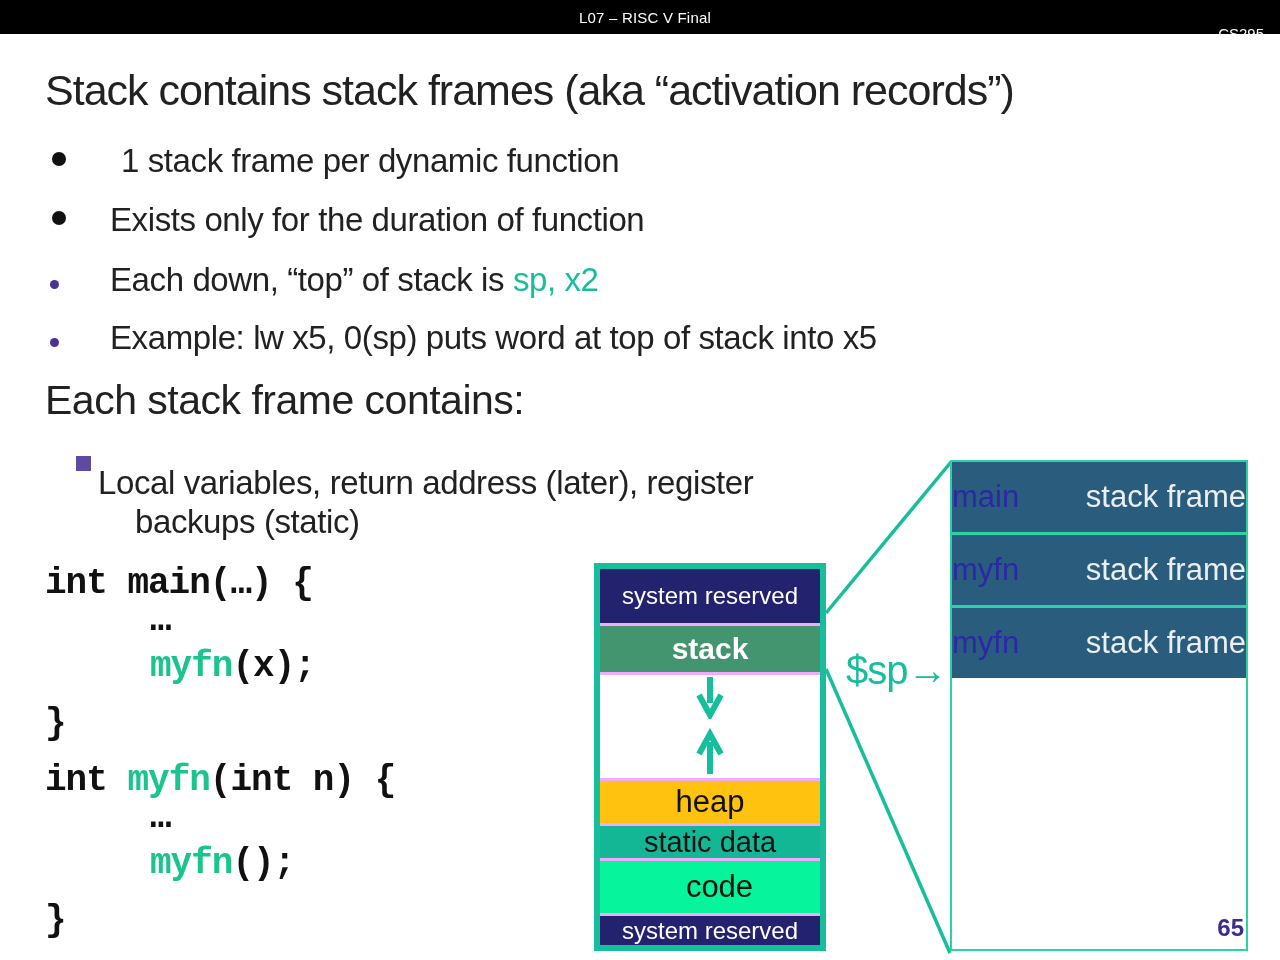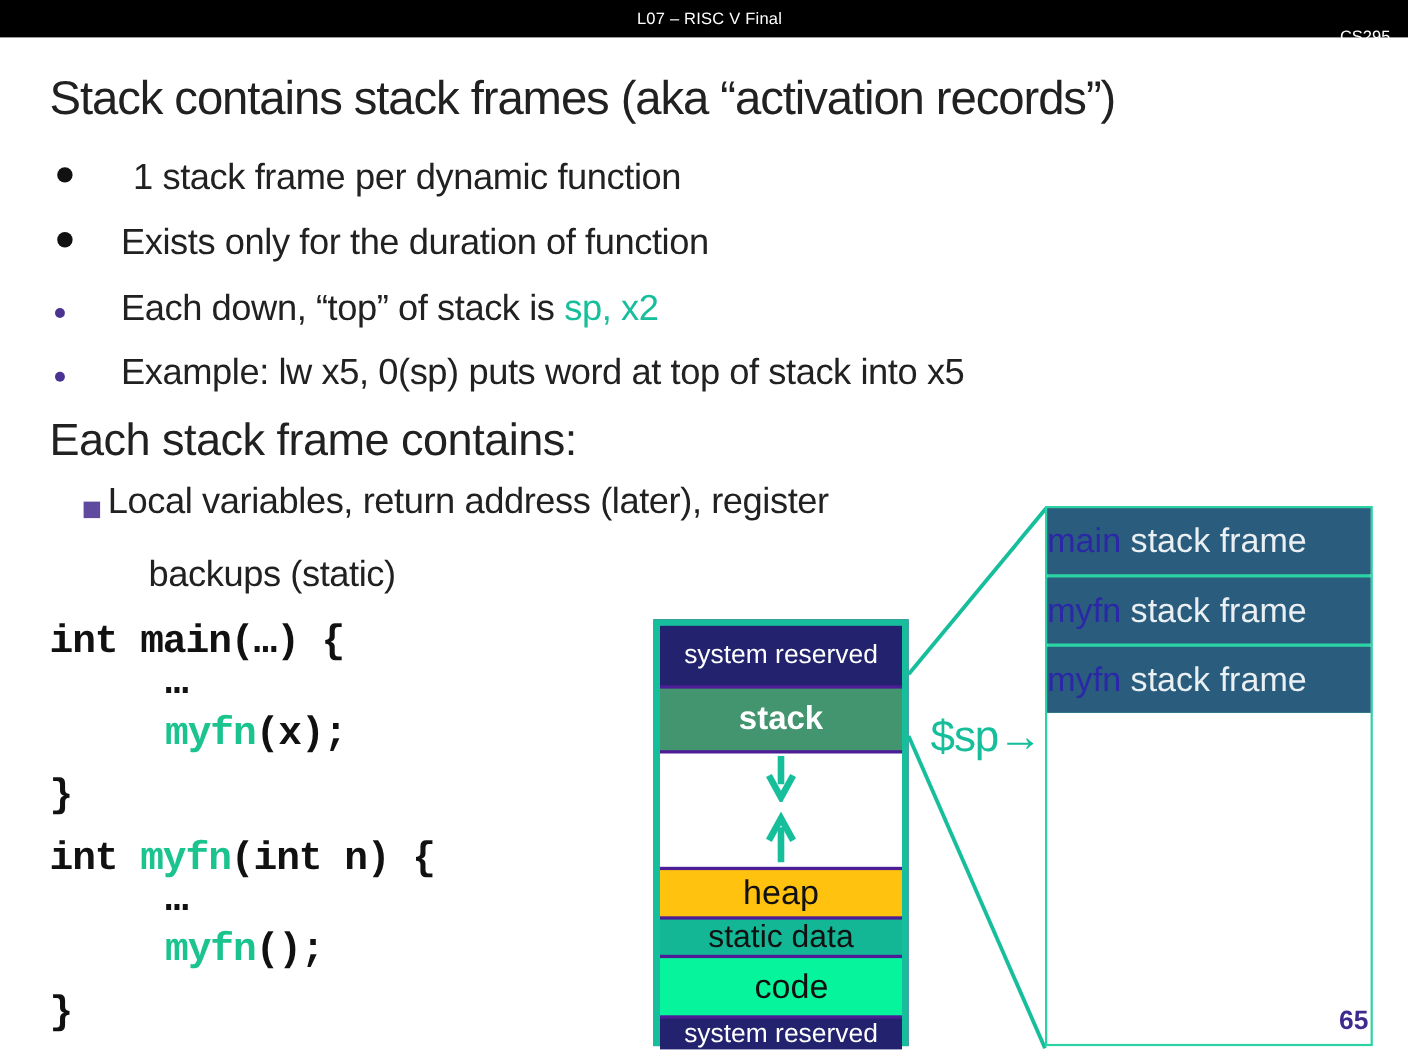--- a/index.html
+++ b/index.html
@@ -12,42 +12,42 @@
   .topbar .bar-course{position:absolute;right:16px;top:0;height:34px;display:flex;align-items:center;
           color:#fff;font-size:15px;margin-top:16px;}
   
   .title{position:absolute;left:45px;top:66px;font-size:43px;letter-spacing:-1px;color:#212121;white-space:nowrap;}
   .h2{position:absolute;left:45px;top:377px;font-size:41px;letter-spacing:-0.5px;color:#212121;white-space:nowrap;}
   .btext{position:absolute;font-size:33px;letter-spacing:-0.4px;color:#212121;white-space:nowrap;}
   .dot-big{position:absolute;width:14px;height:14px;border-radius:50%;background:#111;}
   .dot-sm{position:absolute;width:9px;height:9px;border-radius:50%;background:#4B3391;}
   .accent{color:#17BE9B;}
   .sub-square{position:absolute;left:76px;top:456px;width:15px;height:15px;background:#604A9F;}
-  .sub1{position:absolute;left:98px;top:436px;font-size:33px;letter-spacing:-0.4px;white-space:nowrap;}
+  .sub1{position:absolute;left:98px;top:464px;font-size:33px;letter-spacing:-0.4px;white-space:nowrap;}
   .sub2{position:absolute;left:135px;top:503px;font-size:33px;letter-spacing:-0.4px;white-space:nowrap;}
   
   .code-line{position:absolute;font-family:"Liberation Mono","DejaVu Sans Mono",monospace;
              font-size:36px;font-weight:700;letter-spacing:-1px;color:#111;white-space:pre;}
   .fn{color:#1BC48E;}
   
   .memmap{position:absolute;left:594px;top:563px;width:232px;height:388px;box-sizing:border-box;
-          border:6px solid #17BE9B;background:#4c1d95;display:flex;flex-direction:column;}
+          border:6px solid #17BE9B;background:#f0abfc;display:flex;flex-direction:column;}
   .seg{display:flex;align-items:center;justify-content:center;flex:0 0 auto;}
   .seg + .seg{margin-top:3px;}
   .seg-navy{background:#23226E;color:#fff;font-size:24px;}
   .seg-stack{background:#43956F;color:#fff;font-size:30px;font-weight:700;}
   .seg-white{background:#fff;flex-direction:column;justify-content:space-between;padding:2px 0 4px 0;}
   .seg-heap{background:#FFC20E;color:#111;font-size:31px;}
   .seg-static{background:#13B795;color:#111;font-size:29px;}
   .seg-code{background:#06F49B;color:#111;font-size:31px;}
   
   .framebox{position:absolute;left:950px;top:460px;width:298px;height:491px;box-sizing:border-box;
             border:2.5px solid #2BD3A4;background:#fff;}
   .frames-wrap{background:#2BD3A4;display:flex;flex-direction:column;gap:3px;}
-  .frame{height:60px;background:#2A5D7D;display:flex;align-items:center;justify-content:flex-start;
+  .frame{height:70px;background:#2A5D7D;display:flex;align-items:center;justify-content:space-between;
          font-size:31px;color:#E9EFF3;white-space:pre;}
   .frame .fname{color:#2B28A8;}
   .sp-label{position:absolute;left:846px;top:648px;font-size:40px;letter-spacing:-1px;color:#17BE9B;white-space:nowrap;}
   .pagenum{position:absolute;left:1200px;top:914px;width:44px;text-align:right;
            font-size:24px;font-weight:700;color:#3F2B8E;}
   .overlay{position:absolute;left:0;top:0;width:1280px;height:960px;pointer-events:none;}
 </style>
 </head>
 <body>
 
@@ -82,21 +82,21 @@
   <div class="code-line" style="left:150px;top:600px;">…</div>
   <div class="code-line" style="left:150px;top:646px;"><span class="fn">myfn</span><span>(x);</span></div>
   <div class="code-line" style="left:45px;top:703px;">}</div>
   <div class="code-line" style="left:45px;top:760px;"><span>int </span><span class="fn">myfn</span><span>(int n) {</span></div>
   <div class="code-line" style="left:150px;top:797px;">…</div>
   <div class="code-line" style="left:150px;top:843px;"><span class="fn">myfn</span><span>();</span></div>
   <div class="code-line" style="left:45px;top:900px;">}</div>
 
   <div class="memmap">
     <div class="seg seg-navy" style="height:54px;">system reserved</div>
-    <div class="seg seg-stack" style="height:56px;">stack</div>
+    <div class="seg seg-stack" style="height:46px;">stack</div>
     <div class="seg seg-white" style="height:97px;">
       <svg width="30" height="42" viewBox="0 0 30 42">
         <line x1="15" y1="0" x2="15" y2="26" stroke="#17BE9B" stroke-width="6"></line>
         <path d="M4 18 L15 38 L26 18" fill="none" stroke="#17BE9B" stroke-width="6"></path>
       </svg>
       <svg width="30" height="46" viewBox="0 0 30 46">
         <line x1="15" y1="46" x2="15" y2="14" stroke="#17BE9B" stroke-width="6"></line>
         <path d="M4 26 L15 6 L26 26" fill="none" stroke="#17BE9B" stroke-width="6"></path>
       </svg>
     </div>

